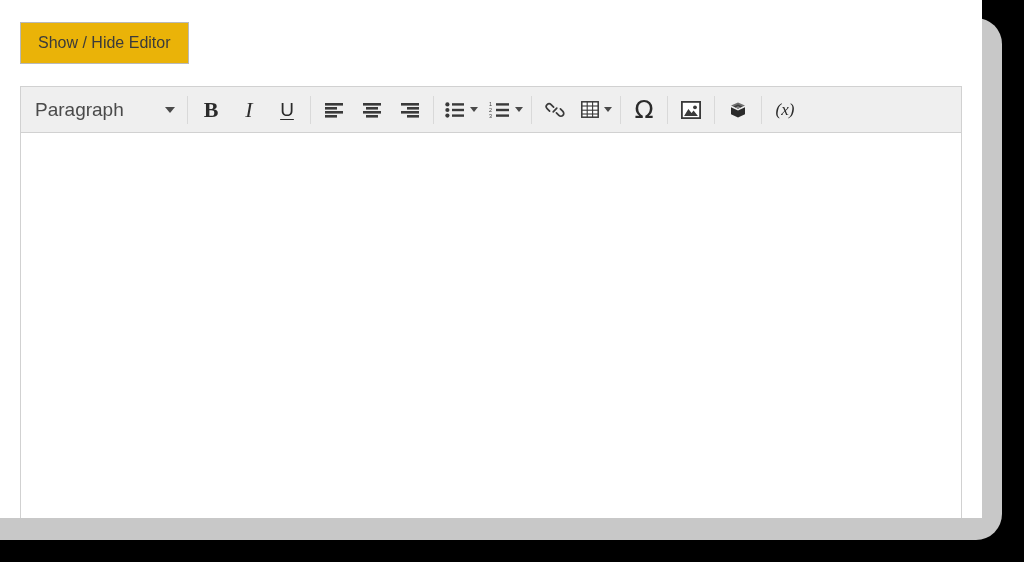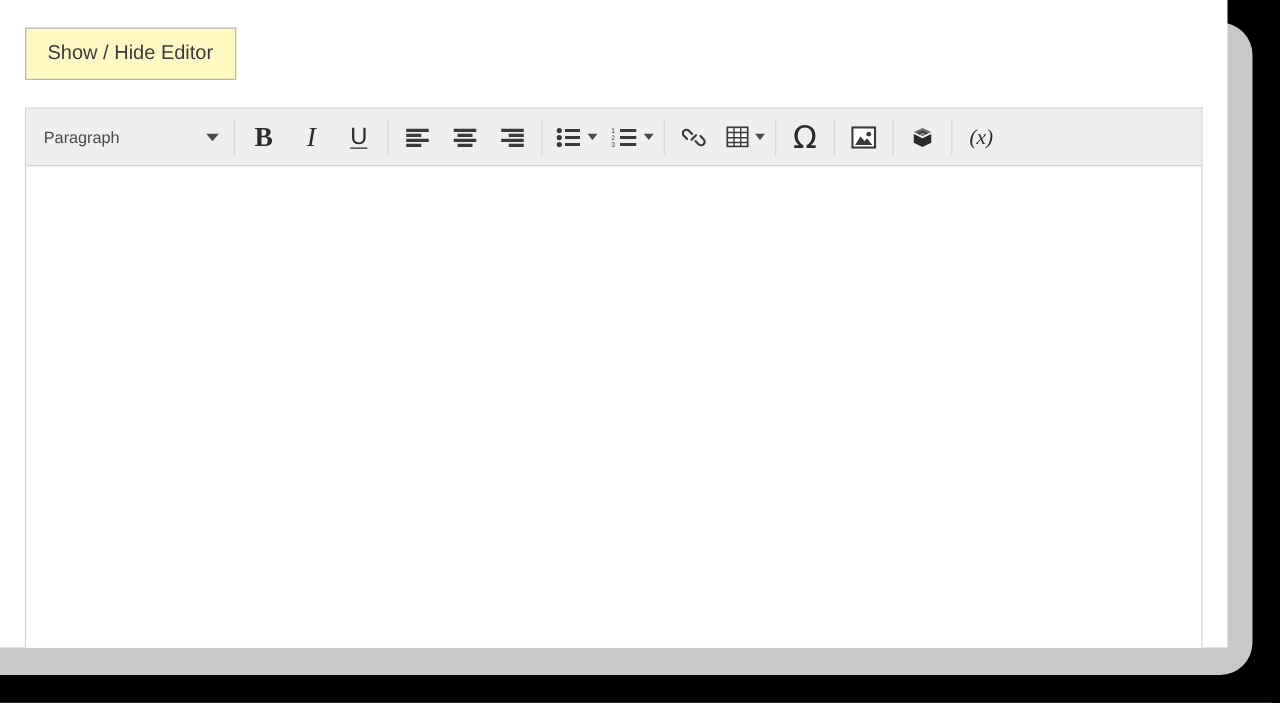--- a/index.html
+++ b/index.html
@@ -41,21 +41,21 @@
   
   .toggle-wrap {
     position: absolute;
     left: 20px;
     top: 22px;
   }
   .toggle-button {
     display: inline-block;
     box-sizing: border-box;
     padding: 10px 17px 11px 17px;
-    background: #fef9c3;
+    background: #eab308;
     border: 1px solid #b9b9b9;
     color: #3b3b3b;
     font-size: 16px;
     line-height: 19px;
     font-family: "Liberation Sans", sans-serif;
     cursor: pointer;
     white-space: nowrap;
     user-select: none;
   }
 
@@ -99,21 +99,21 @@
   }
 
   
   .format-select {
     display: flex;
     align-items: center;
     height: 32px;
     min-width: 140px;
     padding: 0 8px 0 14px;
     color: #4a4a4a;
-    font-size: 13px;
+    font-size: 19px;
     cursor: pointer;
     user-select: none;
   }
   .format-select .label { flex: 1; }
   .caret {
     width: 0; height: 0;
     border-left: 5px solid transparent;
     border-right: 5px solid transparent;
     border-top: 6px solid #4a4a4a;
     margin-left: 14px;

